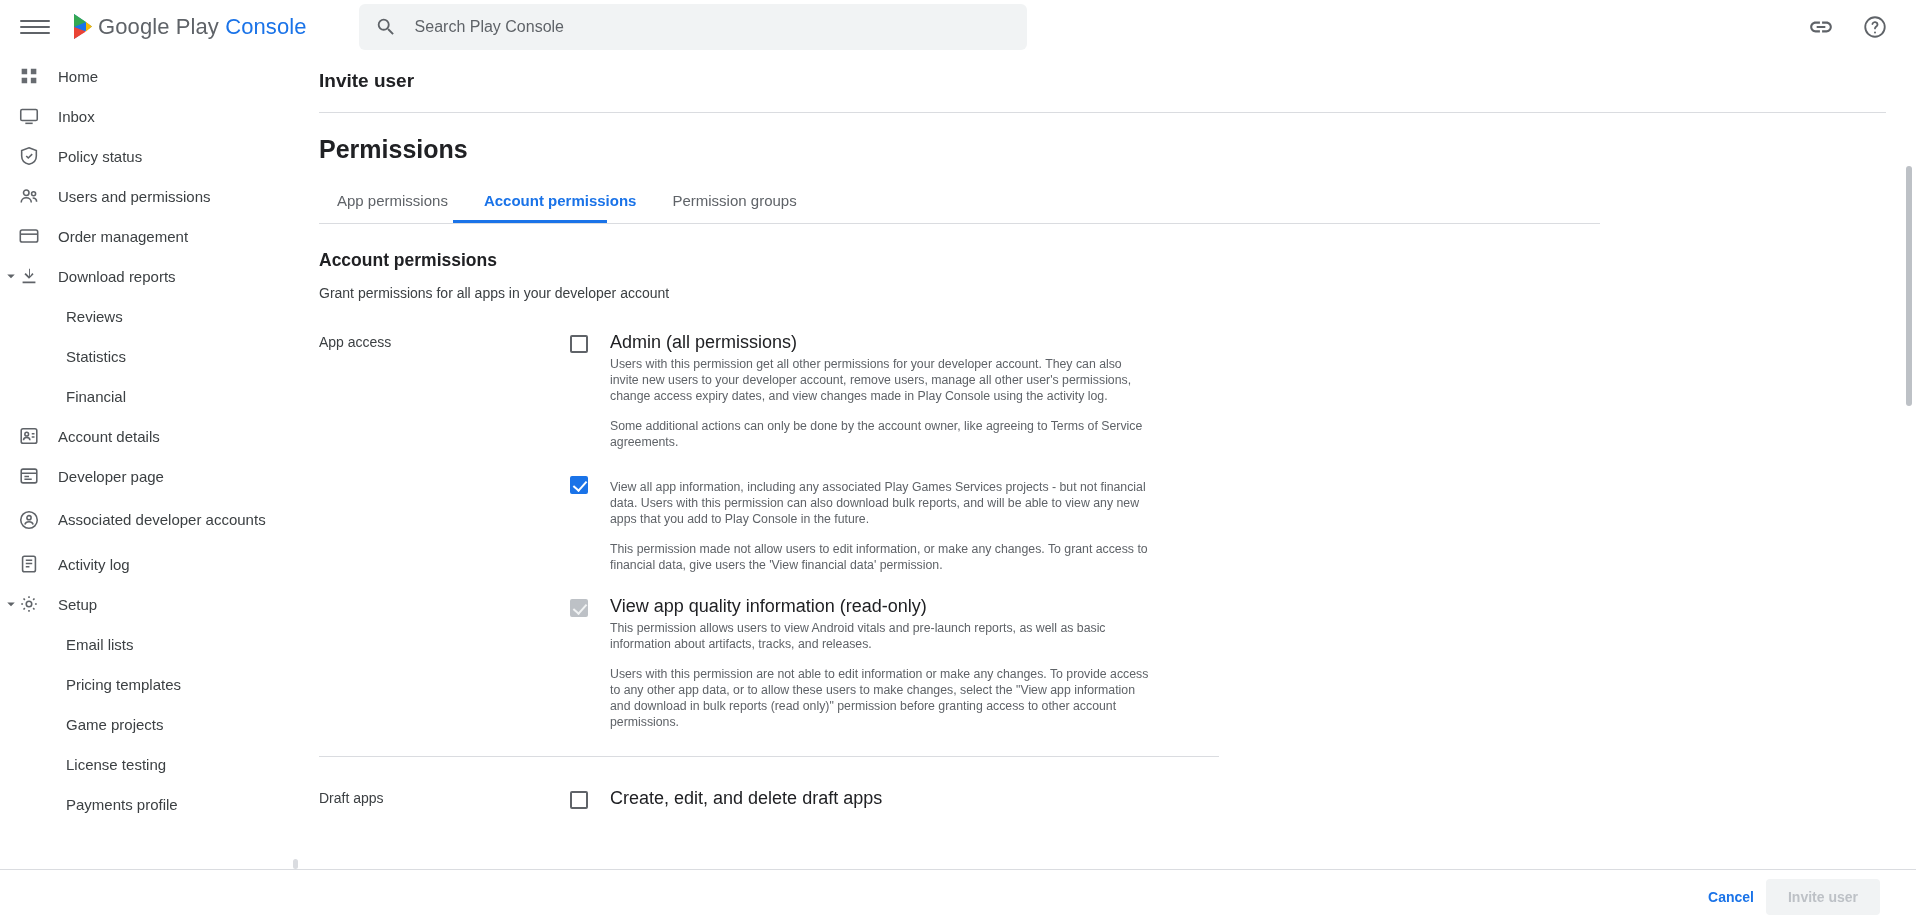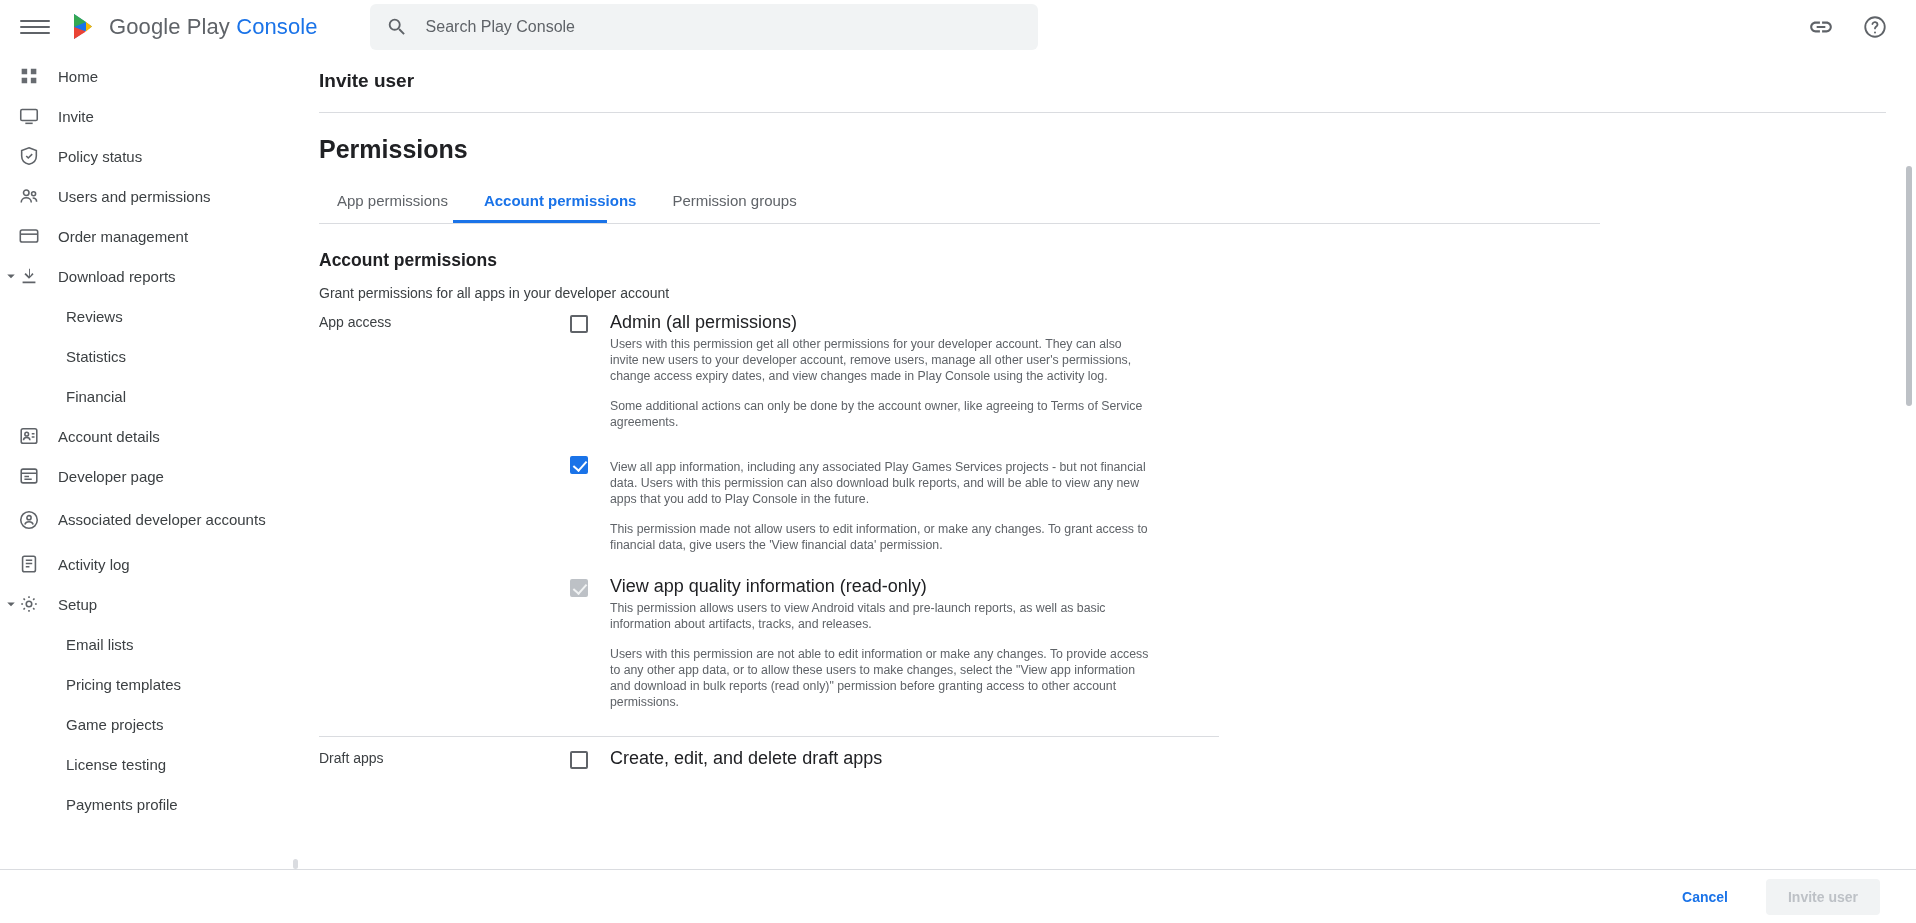--- a/index.html
+++ b/index.html
@@ -20,21 +20,21 @@
     background: #fff;
     position: relative;
     z-index: 5;
   }
   .hamburger {
     width: 30px; height: 30px; margin-left: 20px;
     display: flex; flex-direction: column; justify-content: center; gap: 4px;
     cursor: pointer;
   }
   .hamburger span { display: block; height: 2px; background: #5f6368; border-radius: 1px; }
-  .brand { display: flex; align-items: center; margin-left: 22px; gap: 11px; }
+  .brand { display: flex; align-items: center; margin-left: 22px; gap: 0; }
   .play-logo { width: 26px; height: 28px; position: relative; }
   .brand-text { font-size: 22px; letter-spacing: .1px; white-space: nowrap; }
   .brand-text .g { color: #5f6368; }
   .brand-text .c { color: #1a73e8; }
 
   .search-wrap {
     margin-left: 52px;
     width: 668px; height: 46px;
     background: #f1f3f4;
     border-radius: 6px;
@@ -107,21 +107,21 @@
   .tab.active { color: #1a73e8; font-weight: bold; }
   .tab.active::after {
     content: ""; position: absolute; bottom: 0; height: 3px; background: #1a73e8;
     left: var(--tab-left, 0); width: var(--tab-width, 0);
   }
   .tabs-underline { height: 1px; background: #dadce0; width: 1281px; margin-top: 0; }
 
   .section-h2 { font-size: 17.5px; font-weight: bold; margin: 26px 0 0 0; }
   .section-sub { font-size: 14px; color: #3c4043; margin-top: 14px; }
 
-  .perm-row { display: flex; margin-top: 12px; }
+  .perm-row { display: flex; margin-top: 32px; }
   .perm-label {
     flex: 0 0 251px; font-size: 14px; color: #3c4043; padding-top: 1px;
   }
   .perm-items { flex: 1 1 auto; max-width: 580px; }
 
   .perm-item { display: flex; gap: 22px; margin-bottom: 24px; }
   .perm-item:last-child { margin-bottom: 0; }
   .cb {
     flex: 0 0 18px; width: 18px; height: 18px; margin-top: 2px;
     border: 2px solid #5f6368; border-radius: 2px; background: #fff;
@@ -154,21 +154,21 @@
     position: absolute; right: 4px; top: 112px; width: 6px; height: 240px;
     background: #bdc1c6; border-radius: 3px;
   }
 
   
   .footer {
     flex: 0 0 54px; height: 54px;
     border-top: 1px solid #dadce0;
     background: #fff;
     display: flex; align-items: center; justify-content: flex-end;
-    gap: 26px; padding-right: 36px;
+    padding-right: 36px;
     position: relative; z-index: 4;
   }
   .btn-text {
     font-size: 14px; color: #1a73e8; font-weight: bold;
     padding: 10px 12px; border-radius: 4px; cursor: pointer;
     background: none; border: none; font-family: "Liberation Sans", sans-serif;
   }
   .btn-filled {
     font-size: 14px; color: #ffffff; font-weight: bold;
     background: #f1f3f4; color: #bdc1c6;
@@ -241,21 +241,21 @@
         <span class="nav-label">Home</span>
       </div>
 
       <div class="nav-item">
         <span class="nav-ico">
           <svg width="22" height="22" viewBox="0 0 24 24" fill="none" stroke="currentColor" stroke-width="1.7" aria-hidden="true">
             <rect x="3" y="5" width="18" height="12" rx="1.5"></rect>
             <path d="M8 20h8"></path>
           </svg>
         </span>
-        <span class="nav-label">Invite</span>
+        <span class="nav-label">Inbox</span>
       </div>
 
       <div class="nav-item">
         <span class="nav-ico">
           <svg width="22" height="22" viewBox="0 0 24 24" fill="none" stroke="currentColor" stroke-width="1.7" aria-hidden="true">
             <path d="M12 3l8 3v6c0 5-3.5 8-8 9-4.5-1-8-4-8-9V6z"></path>
             <path d="M9 12l2.2 2.2L15.5 10"></path>
           </svg>
         </span>
         <span class="nav-label">Policy status</span>

